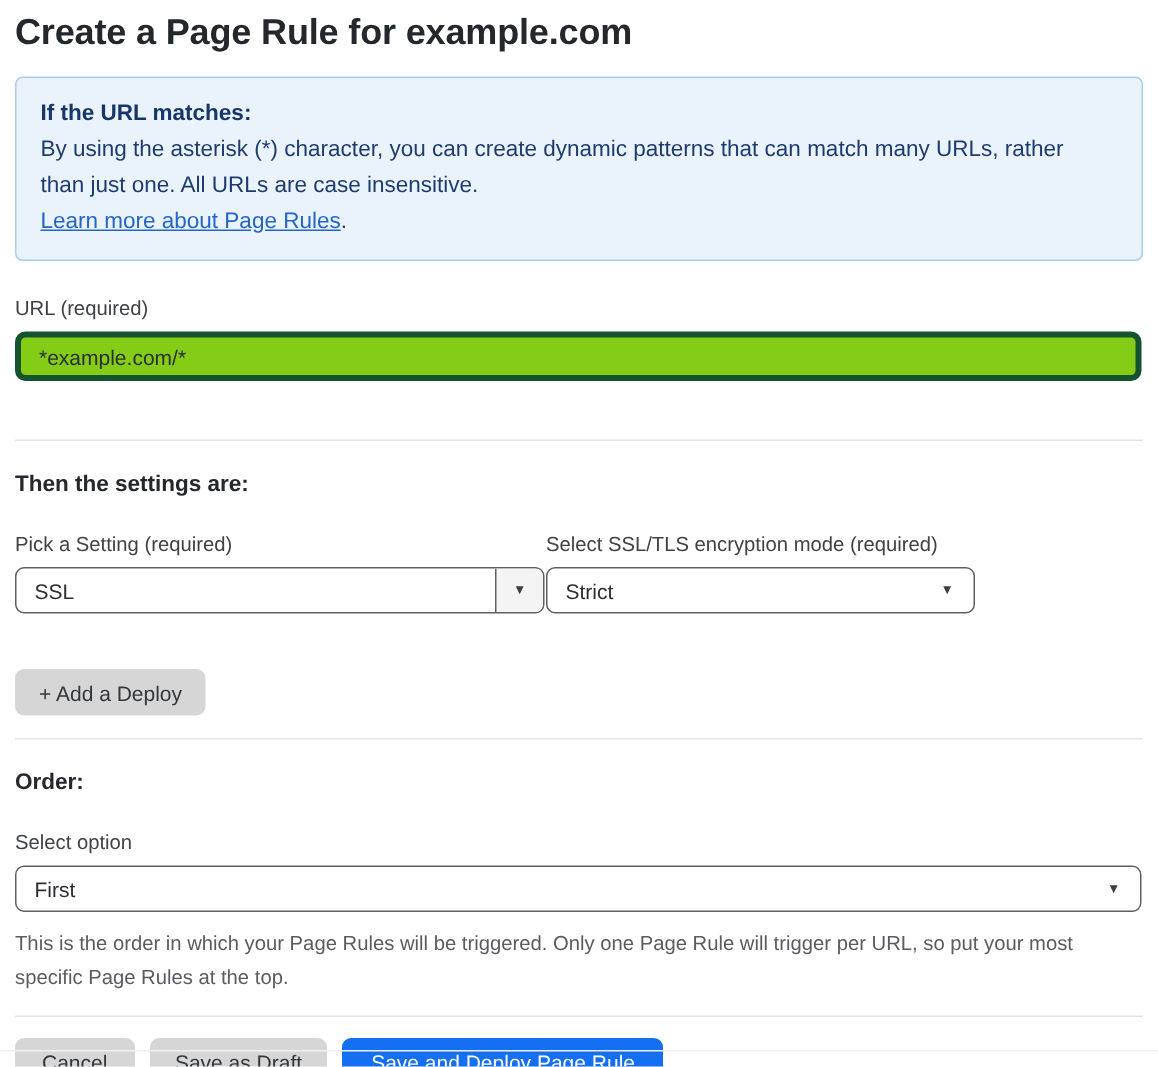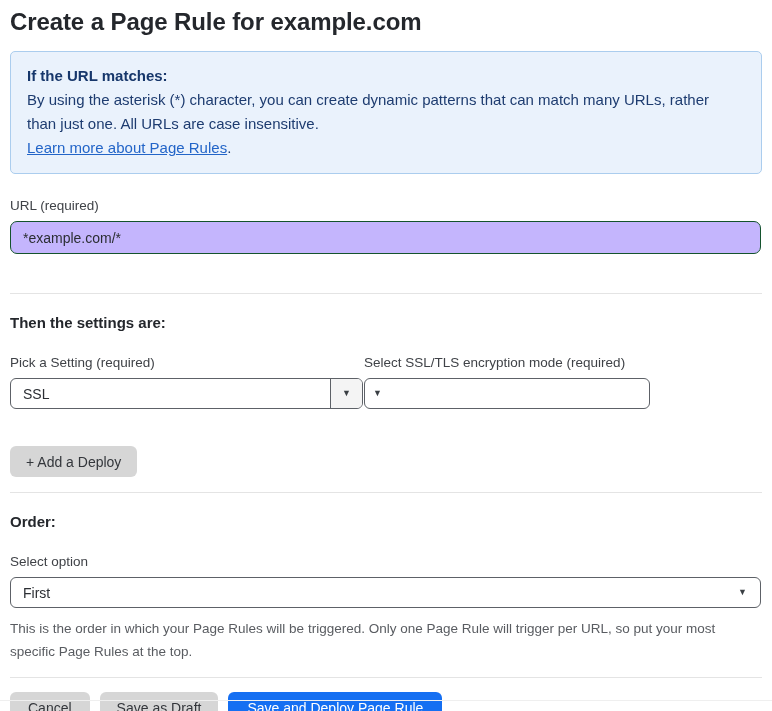--- a/index.html
+++ b/index.html
@@ -45,22 +45,22 @@
     font-size: 13.5px;
     color: #3f4247;
     margin-top: 24px;
     margin-bottom: 8px;
   }
 
   .url-input {
     display: block;
     width: 751px;
     height: 33px;
-    background: #c4b5fd;
-    border: 1px solid #14532d;
+    background: #84cc16;
+    border: 4px solid #14532d;
     border-radius: 7px;
     padding: 12px 12px;
     font-size: 14px;
     color: #2b2e33;
     font-family: "Liberation Sans", "DejaVu Sans", sans-serif;
     outline: none;
   }
 
   .divider {
     border: none;
@@ -200,20 +200,21 @@
       <div class="select-box">
         <span class="select-value">SSL</span>
         <span class="caret-section">
             <span class="caret">▼</span>
           </span>
       </div>
     </div>
     <div class="select-col-2">
       <div class="field-label">Select SSL/TLS encryption mode (required)</div>
       <div class="select-box">
+        <span class="select-value">Strict</span>
         <span class="caret-plain">
             <span class="caret">▼</span>
           </span>
       </div>
     </div>
   </div>
 
   <button class="btn btn-gray add-setting-btn">+ Add a Deploy</button>
 
   <hr class="divider divider-2">

